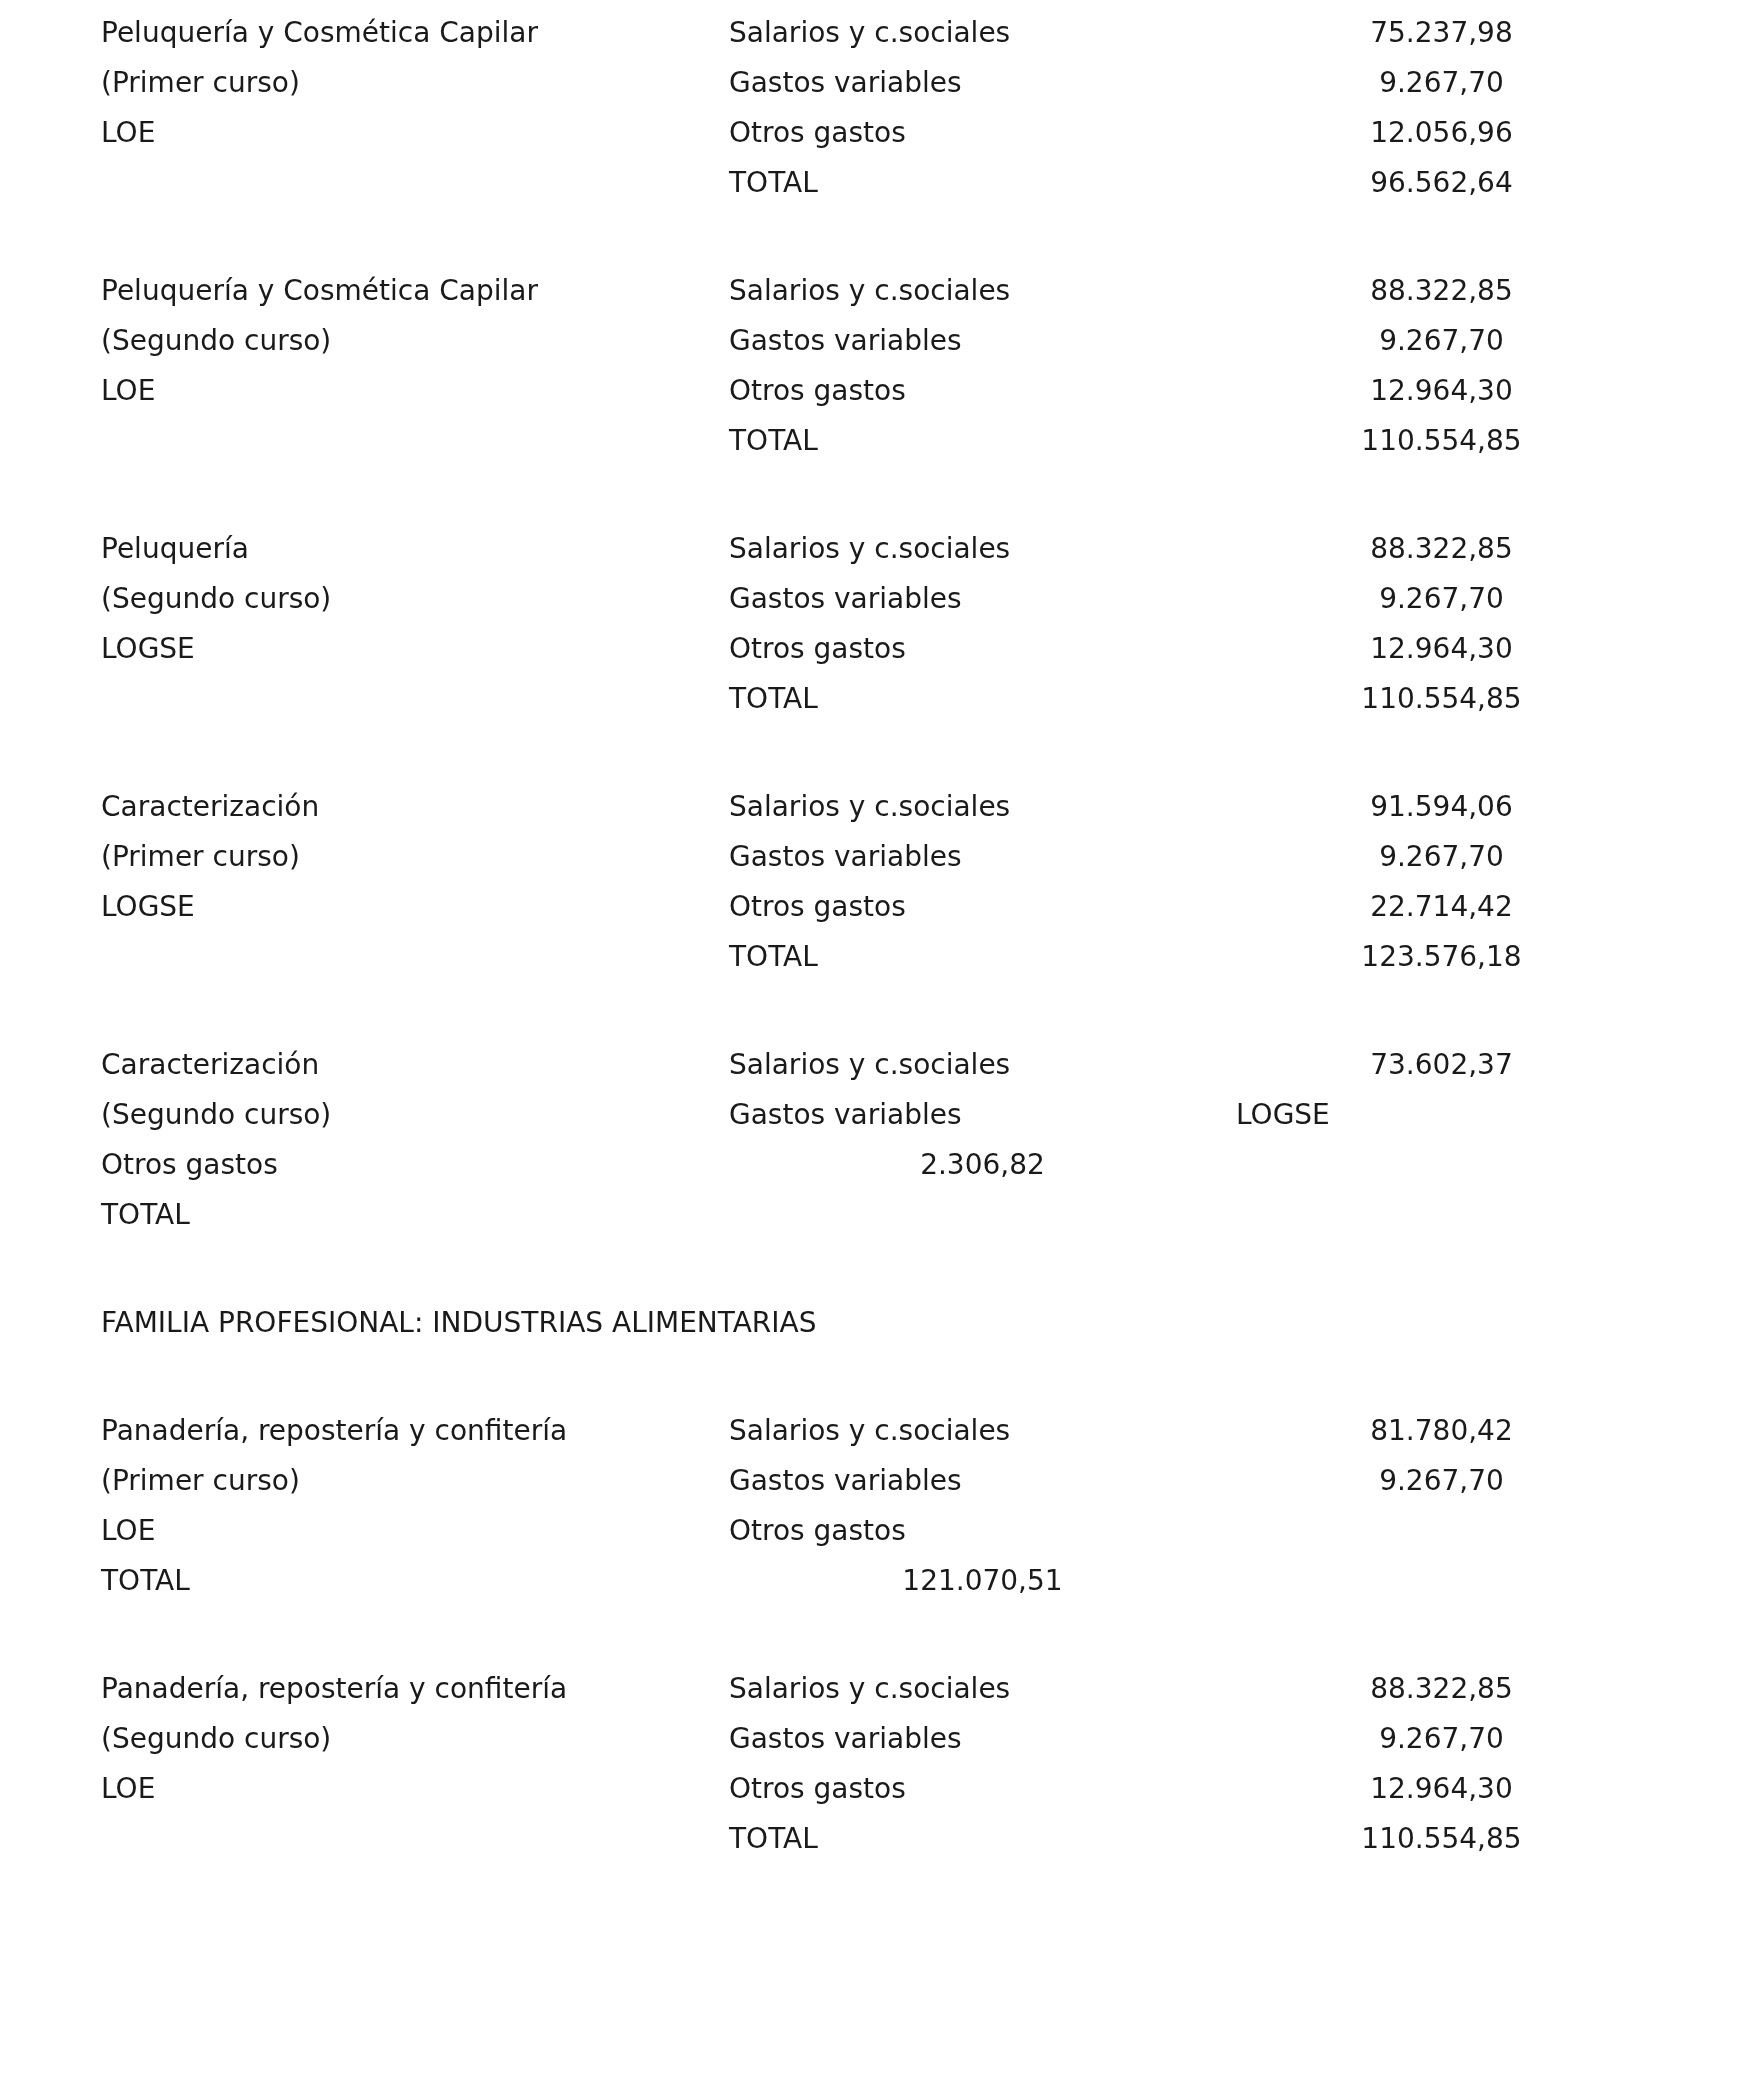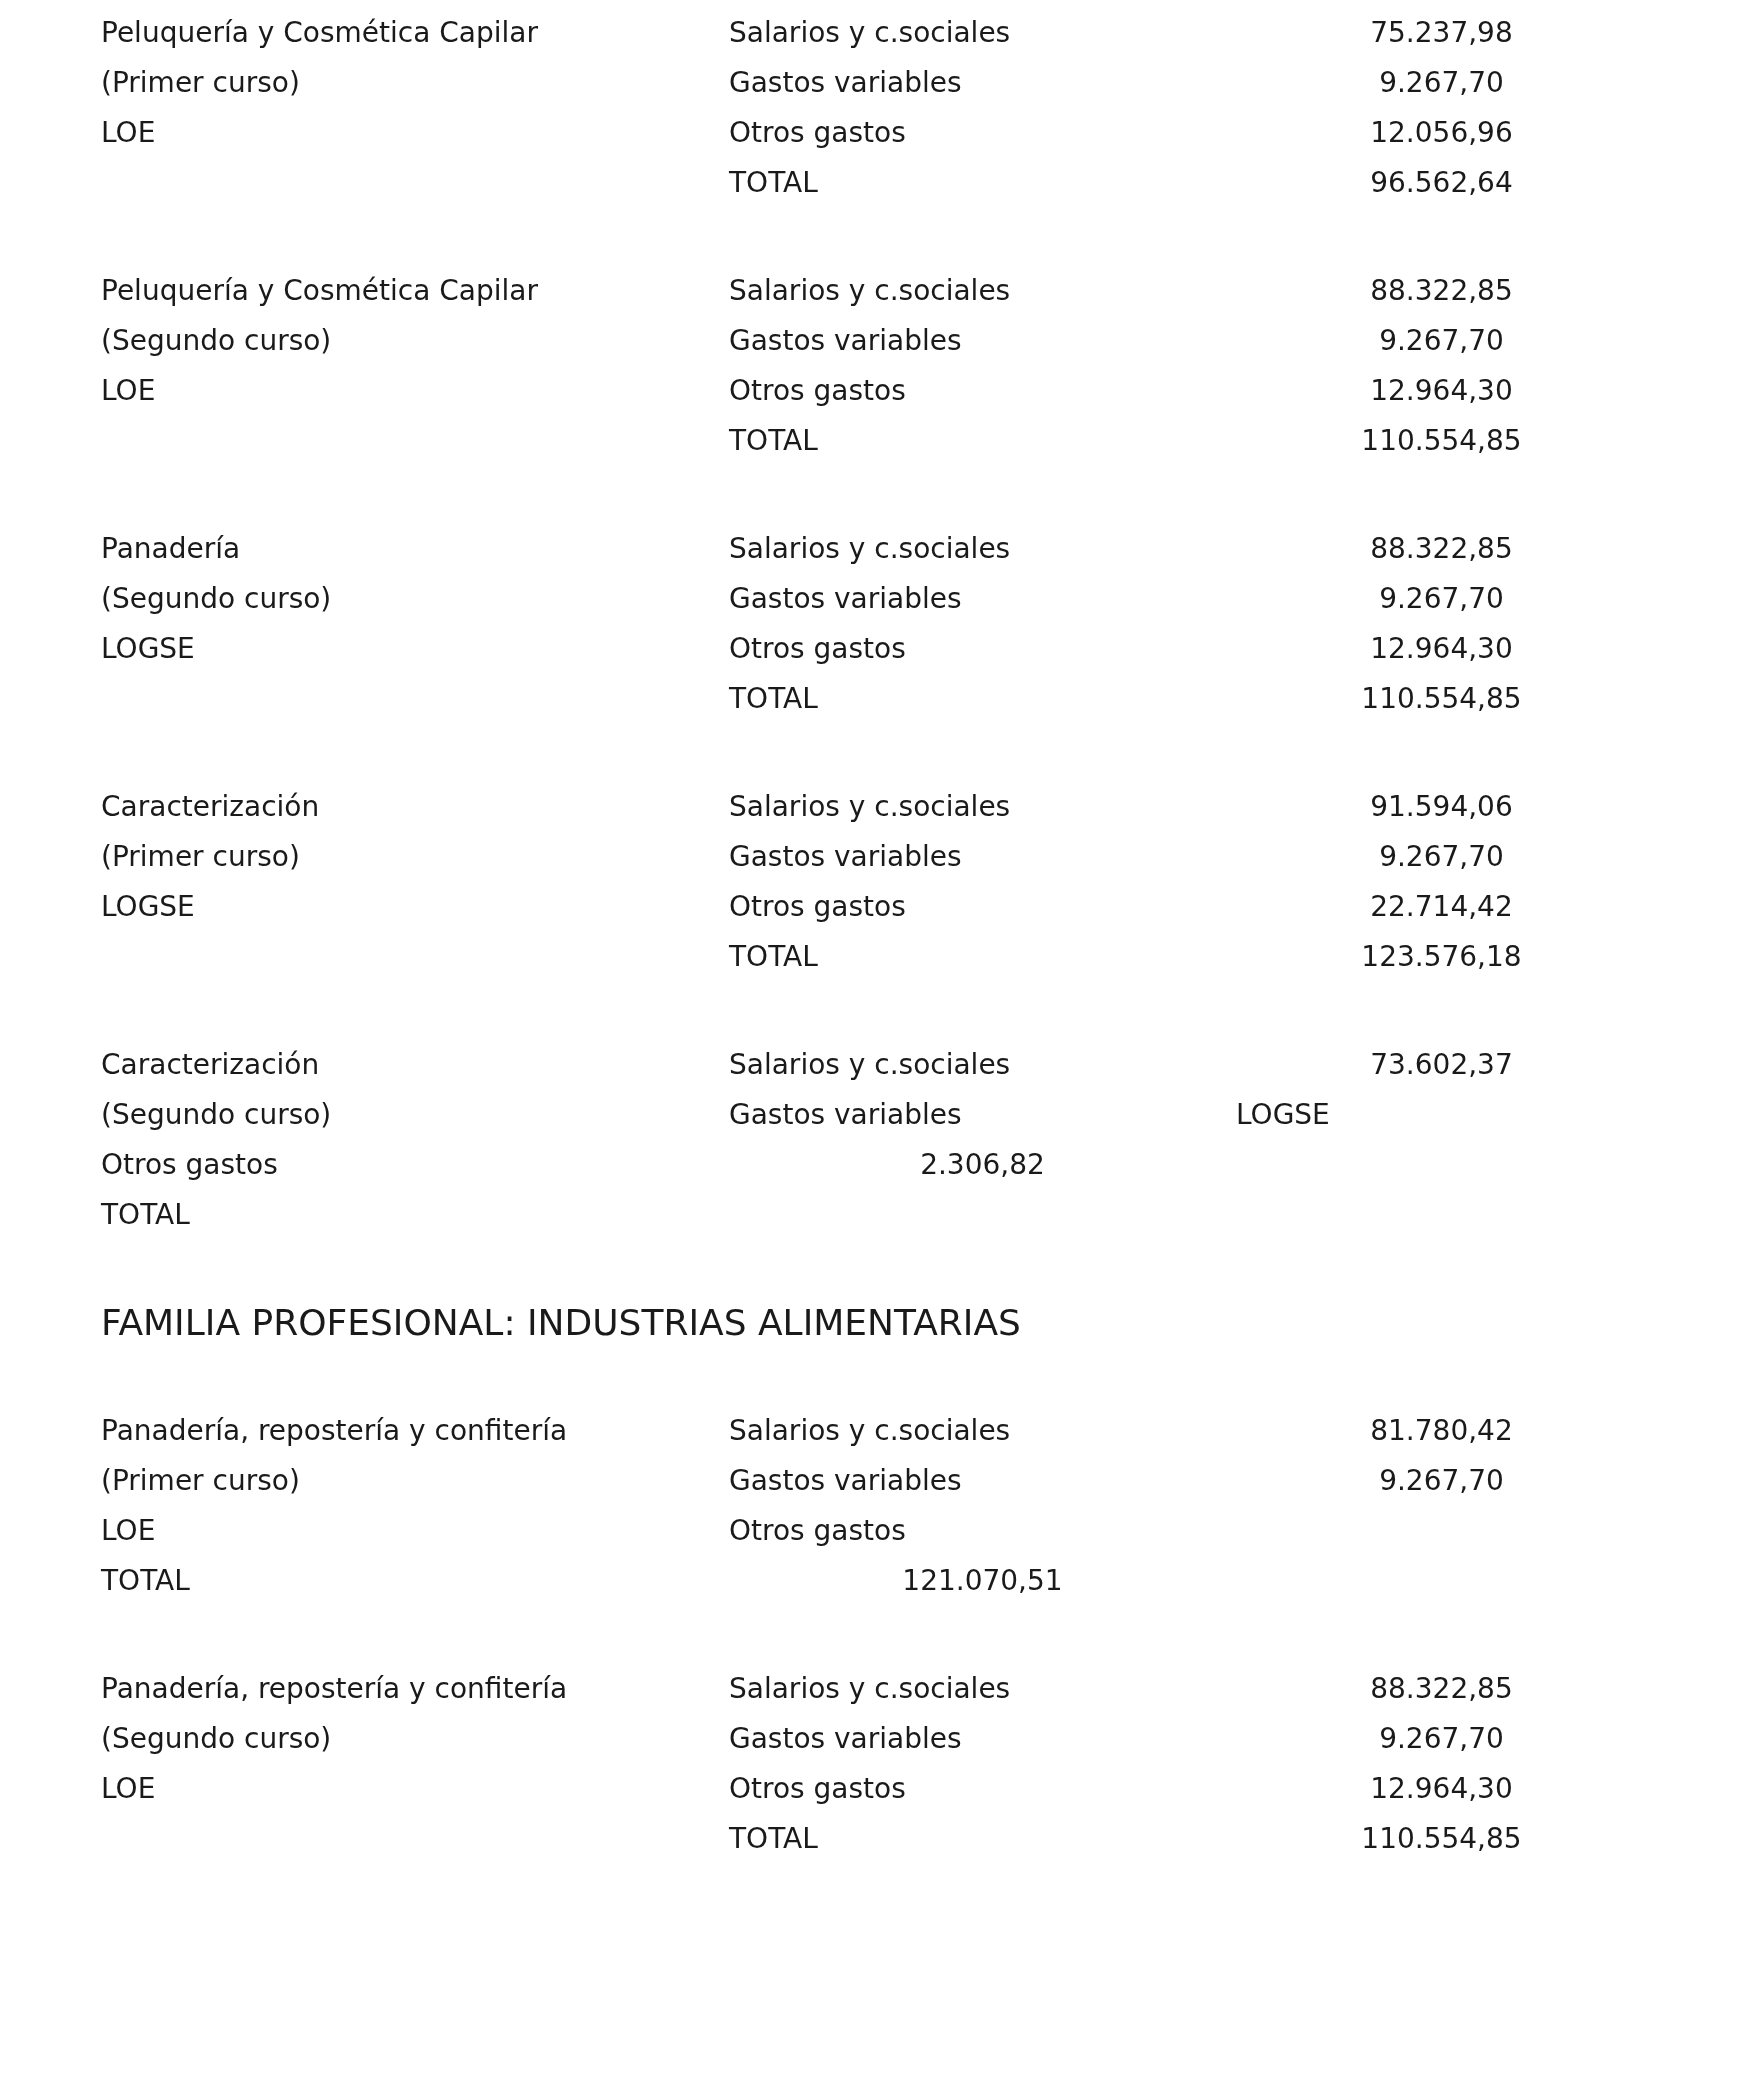--- a/index.html
+++ b/index.html
@@ -69,21 +69,21 @@
     <div class="cell amount">9.267,70</div>
     <div class="cell">LOE</div>
     <div class="cell">Otros gastos</div>
     <div class="cell amount">12.964,30</div>
     <div class="cell"></div>
     <div class="cell">TOTAL</div>
     <div class="cell amount">110.554,85</div>
   </section>
 
   <section class="block">
-    <div class="cell">Panadería</div>
+    <div class="cell">Peluquería</div>
     <div class="cell">Salarios y c.sociales</div>
     <div class="cell amount">88.322,85</div>
     <div class="cell">(Segundo curso)</div>
     <div class="cell">Gastos variables</div>
     <div class="cell amount">9.267,70</div>
     <div class="cell">LOGSE</div>
     <div class="cell">Otros gastos</div>
     <div class="cell amount">12.964,30</div>
     <div class="cell"></div>
     <div class="cell">TOTAL</div>
@@ -111,21 +111,21 @@
     <div class="cell amount">73.602,37</div>
     <div class="cell">(Segundo curso)</div>
     <div class="cell">Gastos variables</div>
     <div class="cell">LOGSE</div>
     <div class="cell">Otros gastos</div>
     <div class="cell amount">2.306,82</div>
     <div class="cell"></div>
     <div class="cell">TOTAL</div>
   </section>
 
-  <h2 class="family-header gap-before" style="font-size:36px; font-weight:normal;">FAMILIA PROFESIONAL: INDUSTRIAS ALIMENTARIAS</h2>
+  <h2 class="family-header gap-before" style="font-size:28px; font-weight:normal;">FAMILIA PROFESIONAL: INDUSTRIAS ALIMENTARIAS</h2>
 
   <section class="block">
     <div class="cell">Panadería, repostería y confitería</div>
     <div class="cell">Salarios y c.sociales</div>
     <div class="cell amount">81.780,42</div>
     <div class="cell">(Primer curso)</div>
     <div class="cell">Gastos variables</div>
     <div class="cell amount">9.267,70</div>
     <div class="cell">LOE</div>
     <div class="cell">Otros gastos</div>

